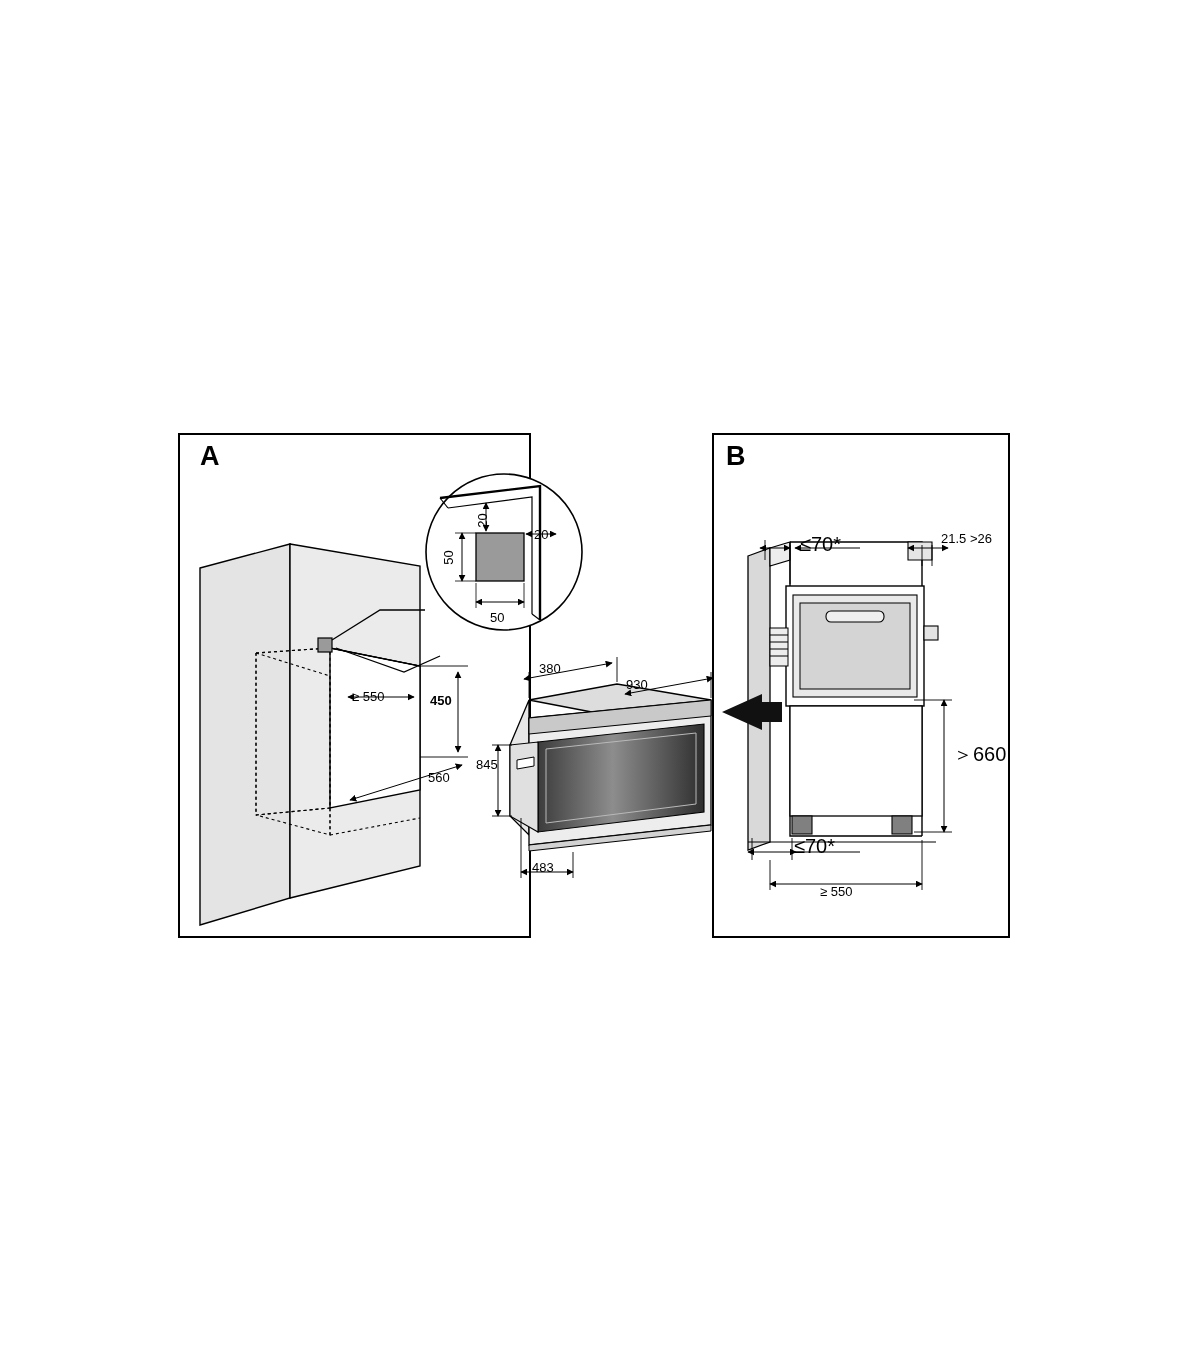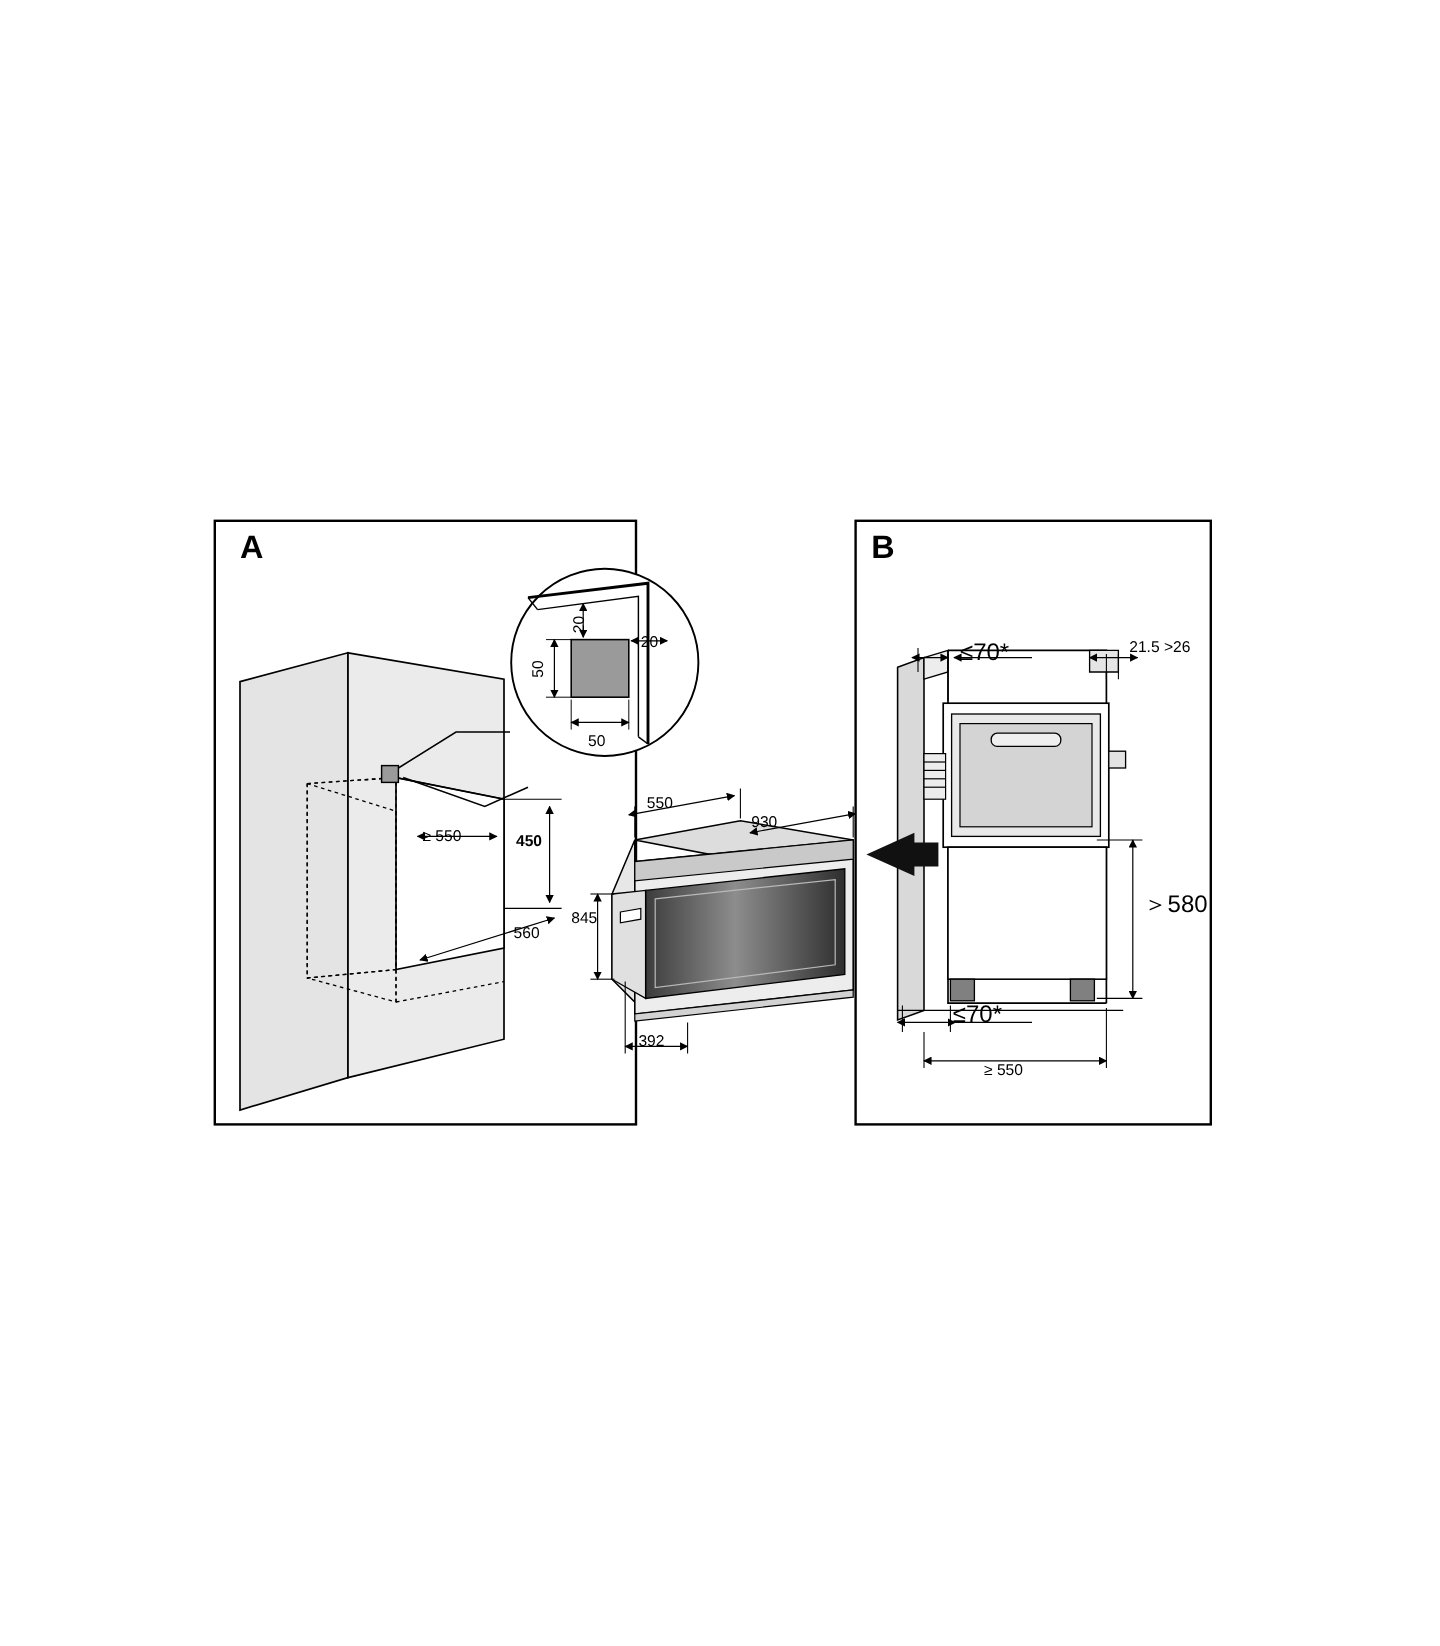--- a/index.html
+++ b/index.html
@@ -252,24 +252,24 @@
 
   <div class="dim-label rot" style="left:470px; top:514px; width:24px; text-align:center;">20</div>
   <div class="dim-label" style="left:534px; top:528px;">20</div>
   <div class="dim-label rot" style="left:436px; top:551px; width:24px; text-align:center;">50</div>
   <div class="dim-label" style="left:490px; top:611px;">50</div>
 
   <div class="dim-label" style="left:352px; top:690px;">≥ 550</div>
   <div class="dim-label" style="left:430px; top:694px;font-weight:bold;">450</div>
   <div class="dim-label" style="left:428px; top:771px;">560</div>
 
-  <div class="dim-label" style="left:539px; top:662px;">550</div>
+  <div class="dim-label" style="left:539px; top:662px;">380</div>
   <div class="dim-label" style="left:626px; top:678px;">930</div>
   <div class="dim-label" style="left:476px; top:758px;">845</div>
-  <div class="dim-label" style="left:532px; top:861px;">392</div>
+  <div class="dim-label" style="left:532px; top:861px;">483</div>
 
   <div class="dim-label big" style="left:800px; top:534px;">≤70*</div>
   <div class="dim-label" style="left:941px; top:532px;">21.5 &gt;26</div>
-  <div class="dim-label big" style="left:953px; top:744px;">＞580</div>
+  <div class="dim-label big" style="left:953px; top:744px;">＞660</div>
   <div class="dim-label big" style="left:794px; top:836px;">≤70*</div>
   <div class="dim-label" style="left:820px; top:885px;">≥ 550</div>
 
 </div>
 
 </body></html>

